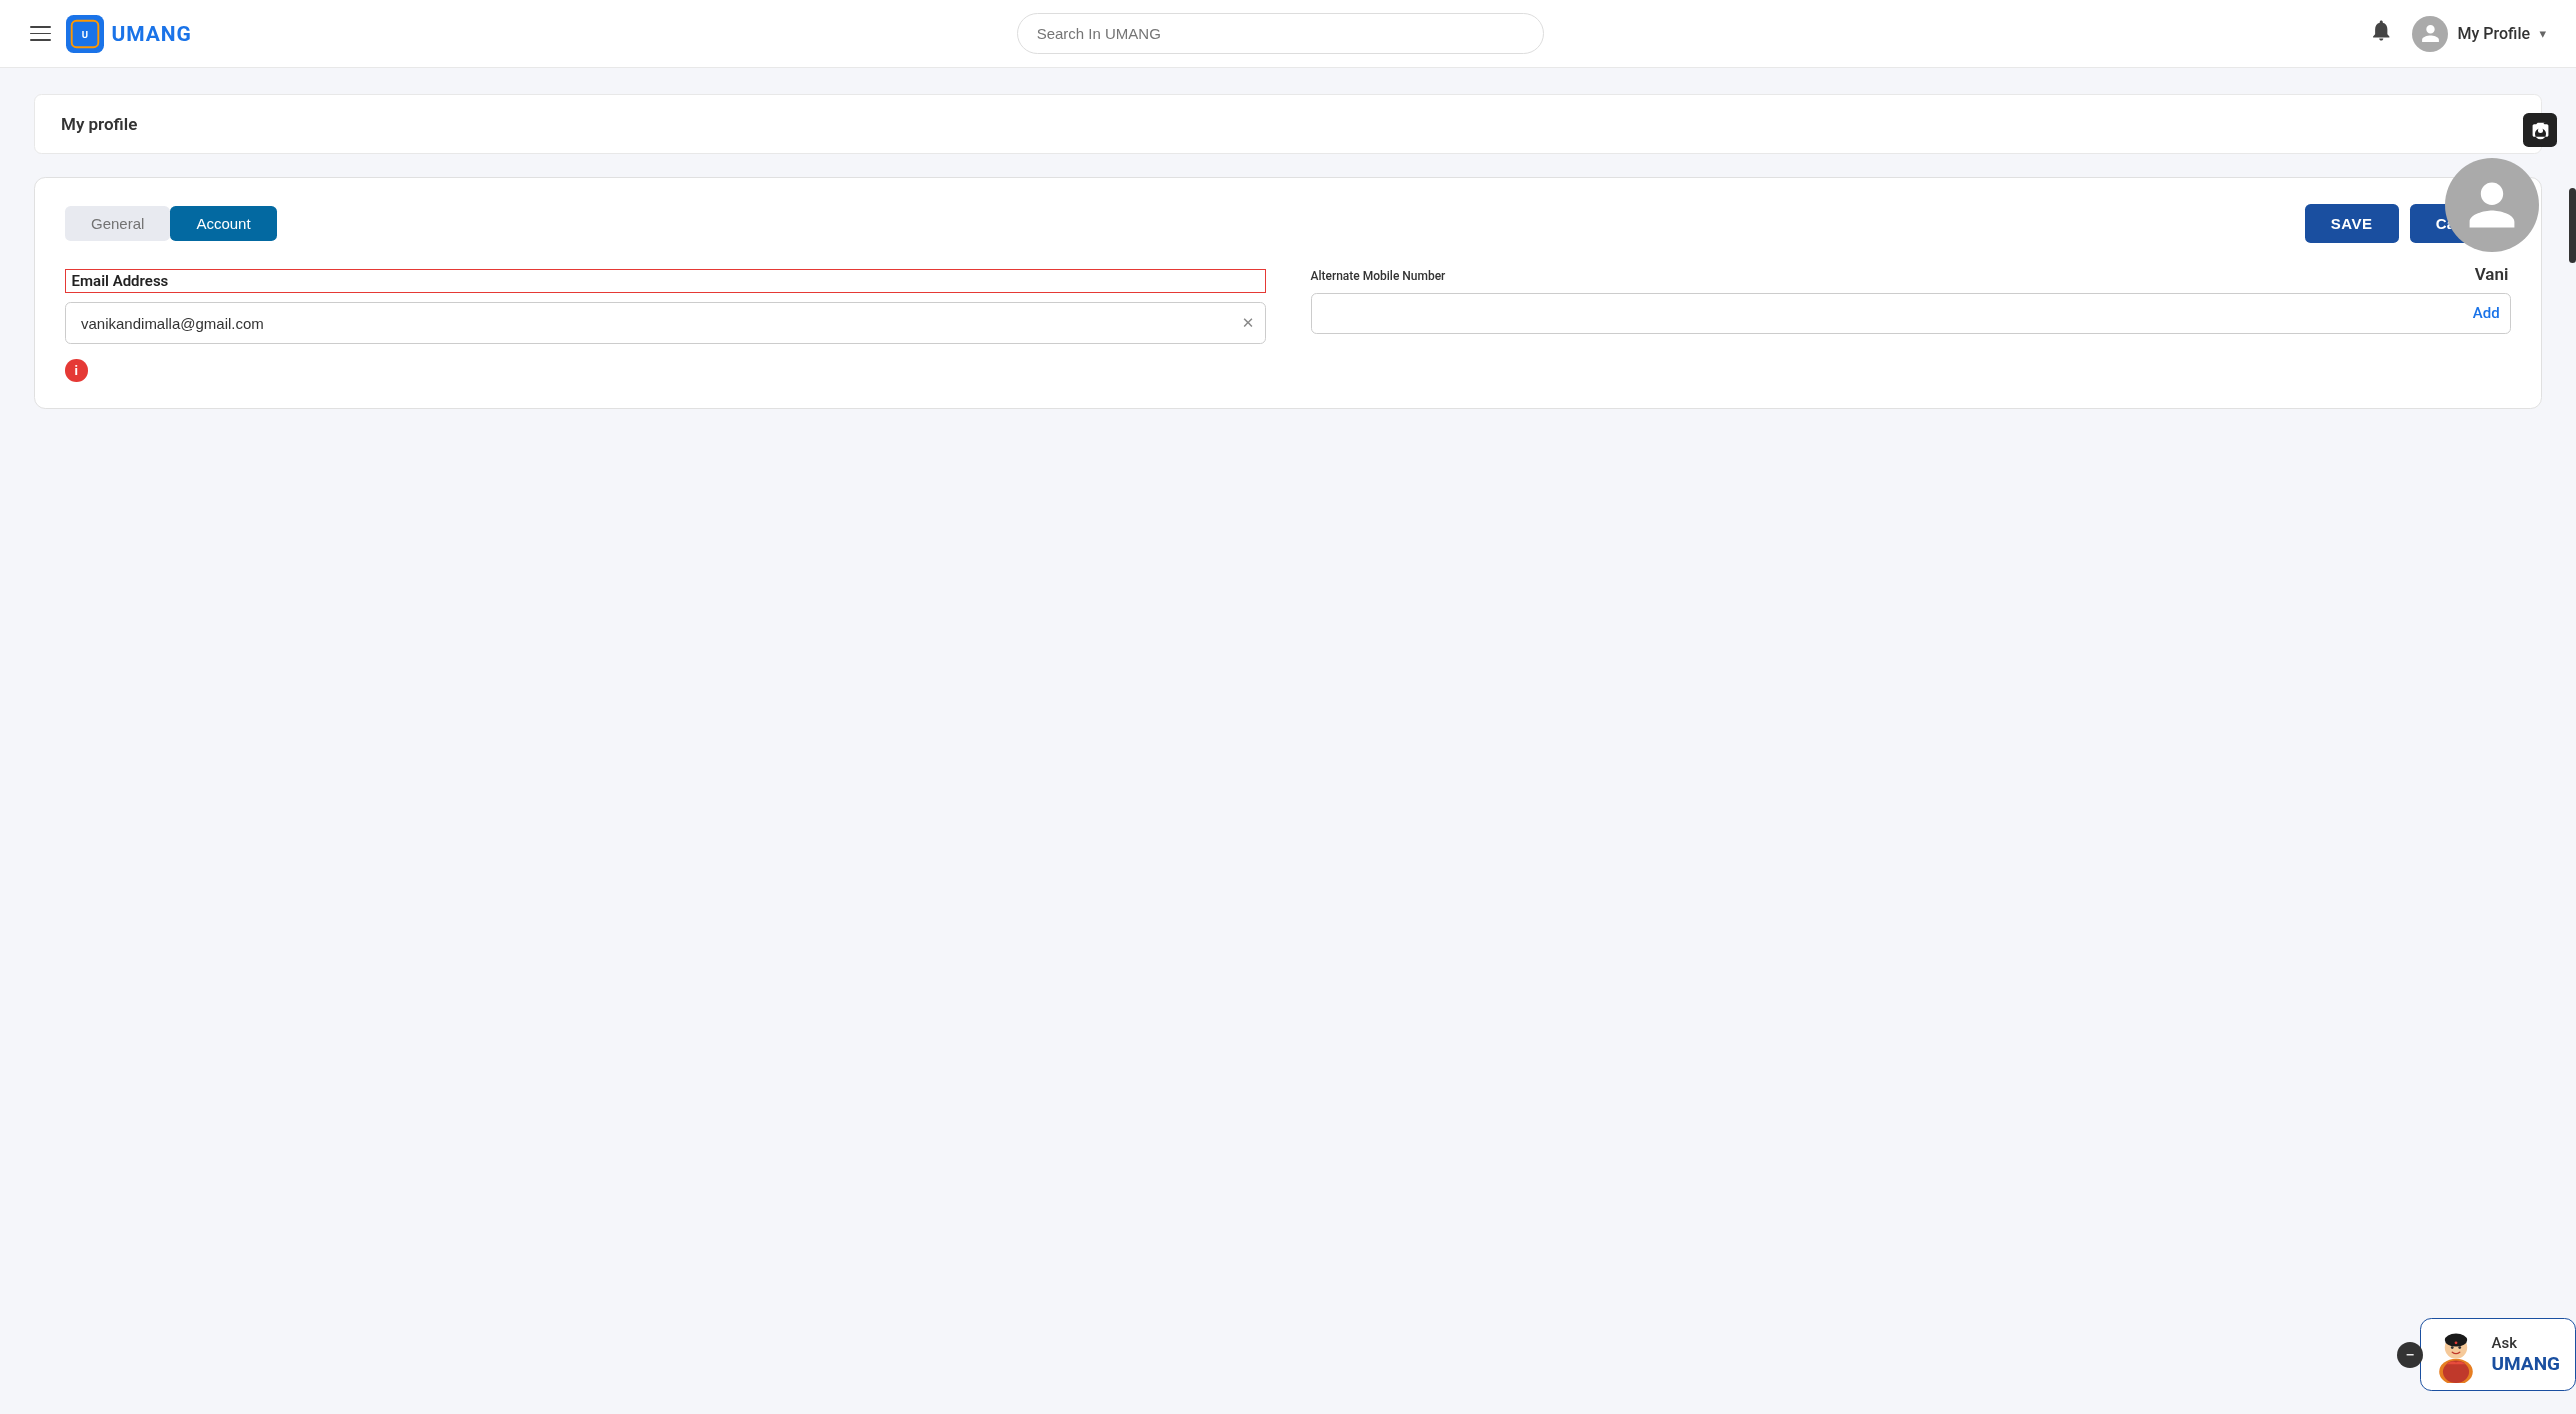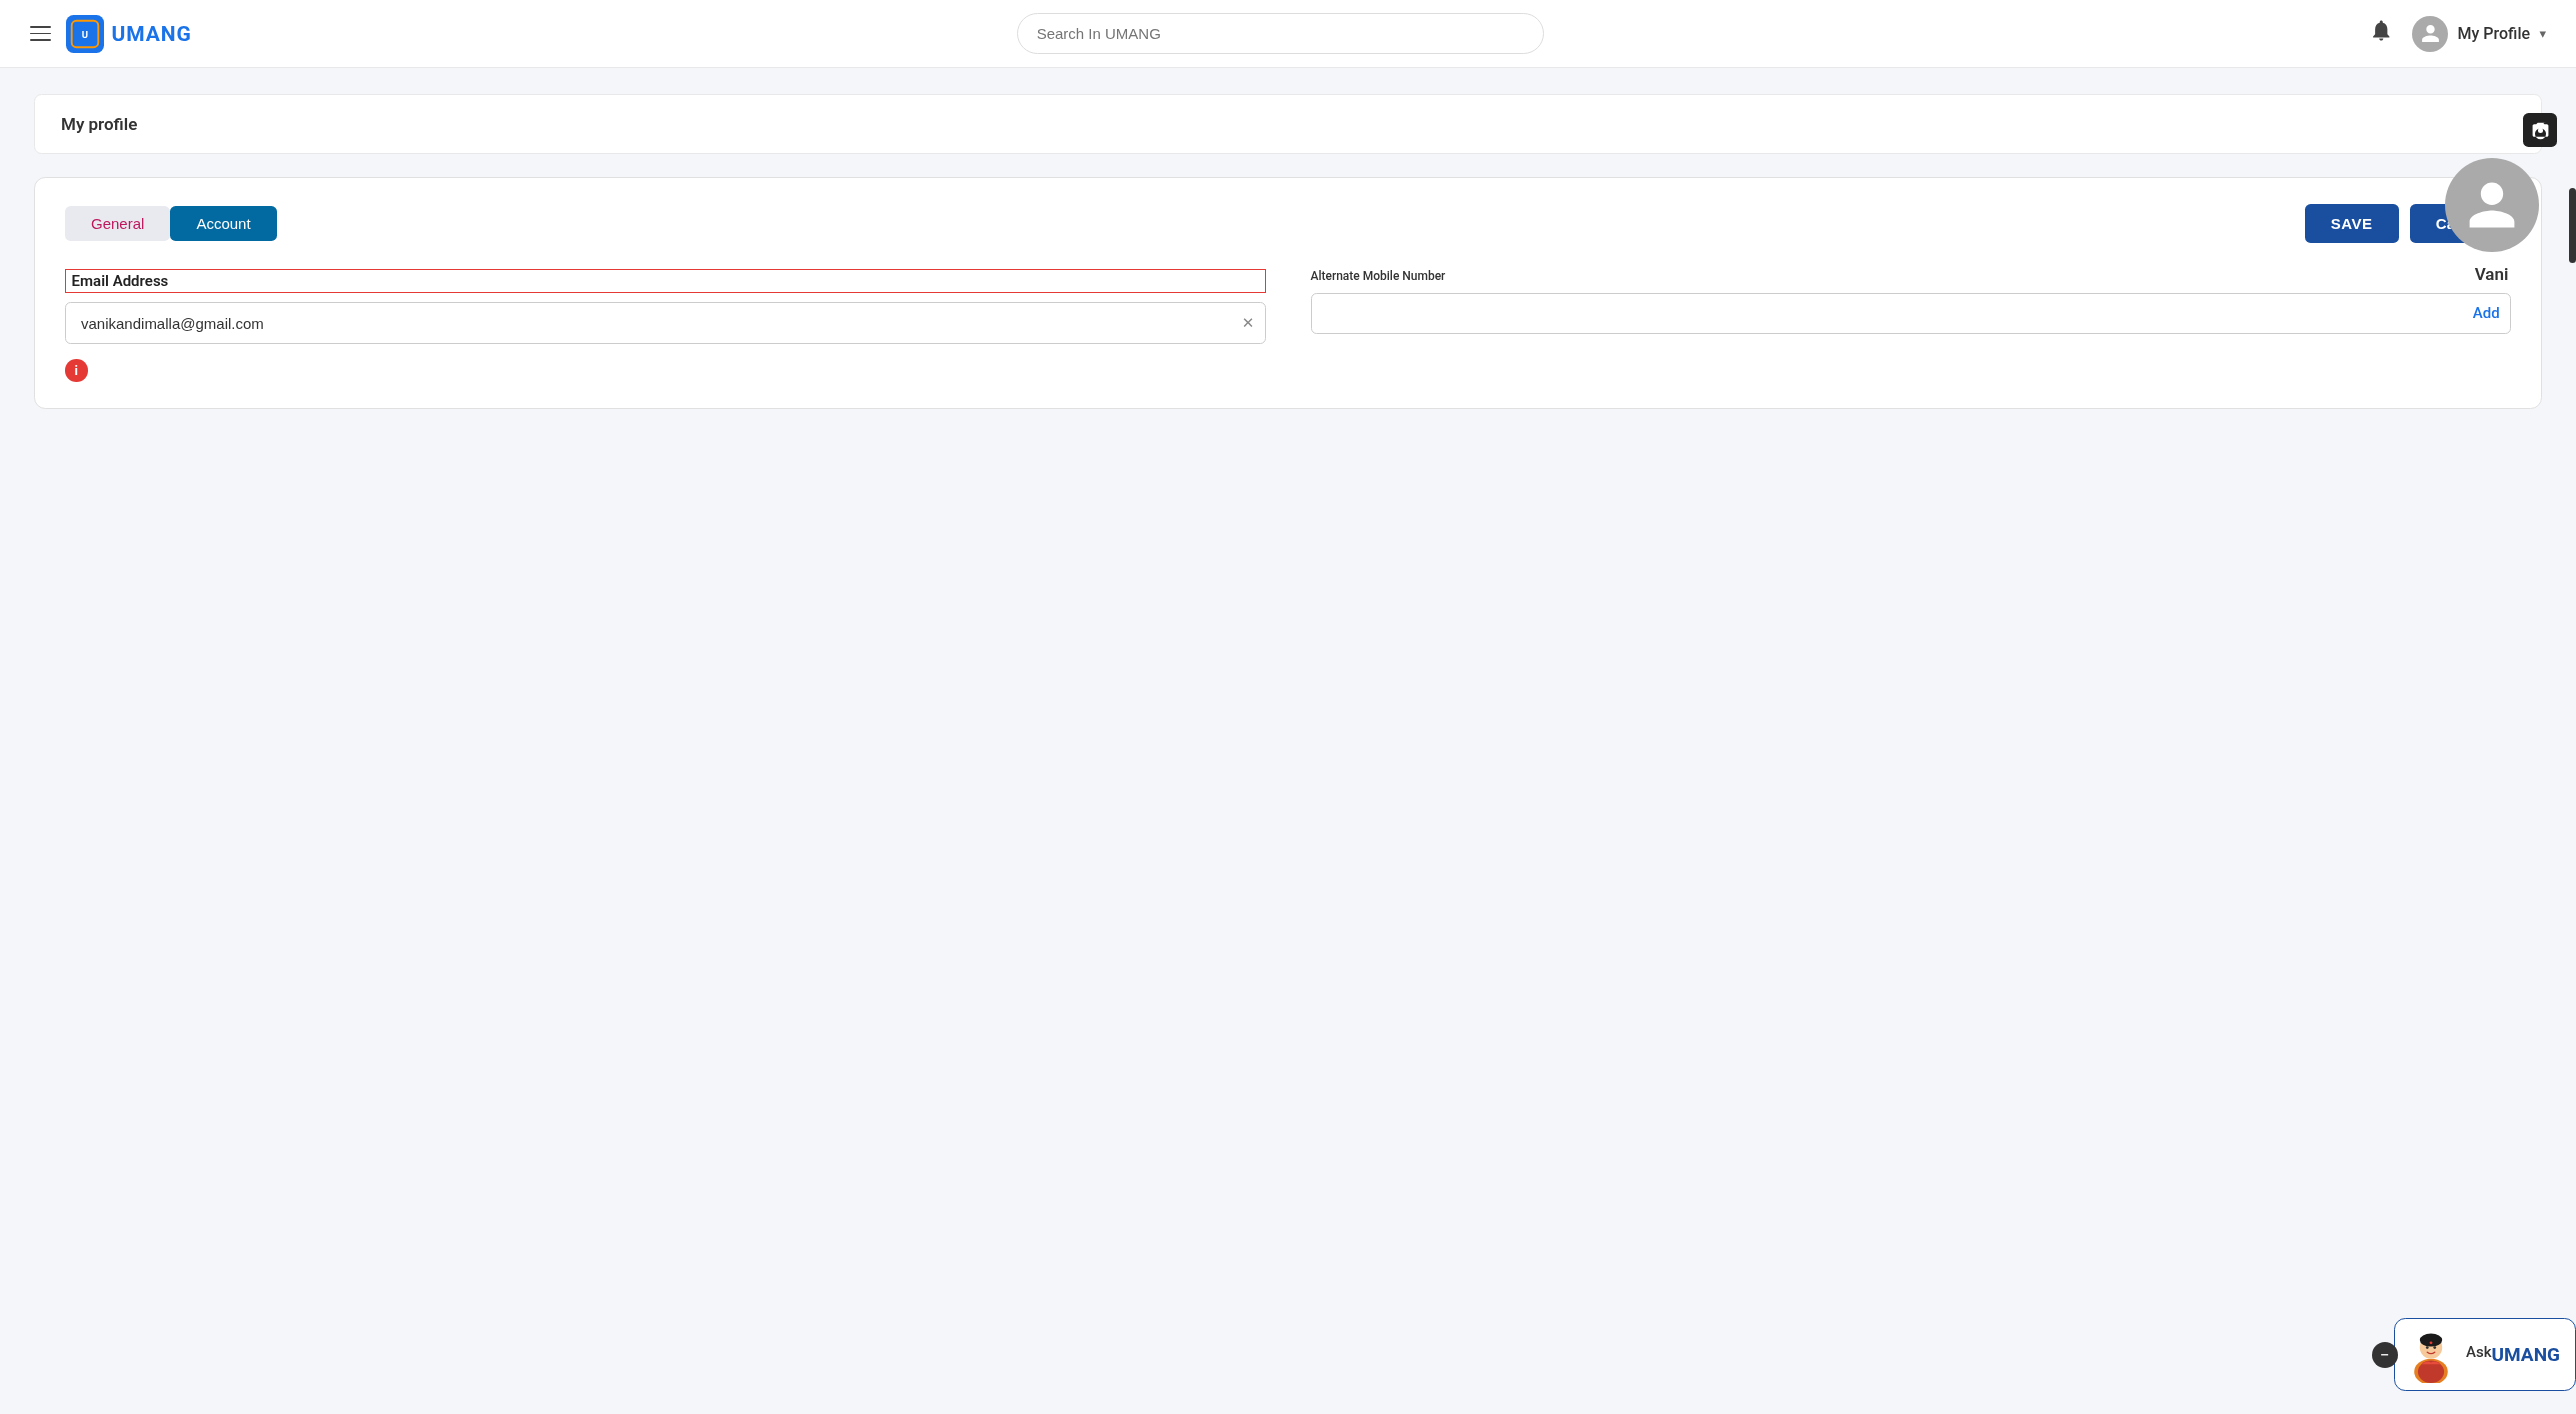--- a/index.html
+++ b/index.html
@@ -156,21 +156,21 @@
       padding: 9.4px 26px;
       font-size: 15px;
       border: none;
       cursor: pointer;
       border-radius: 5.6px;
       font-weight: 500;
       transition: background 0.2s;
     }
     .tab-btn.inactive {
       background: #e8eaf0;
-      color: #be185d;
+      color: #737373;
     }
     .tab-btn.active {
       background: #0369a1;
       color: #fff;
     }
     .action-buttons {
       display: flex;
       gap: 11.3px;
     }
     .btn-save {
@@ -343,21 +343,21 @@
       align-items: center;
       gap: 7.5px;
       cursor: pointer;
     }
     .chatbot-avatar {
       width: 56px;
       height: 56px;
     }
     .chatbot-text {
       display: flex;
-      flex-direction: row;
+      flex-direction: column;
     }
     .ask-text {
       font-size: 15px;
       font-weight: 500;
       color: #333;
     }
     .umang-text {
       font-size: 19px;
       font-weight: 700;
       color: #1a4fa0;

